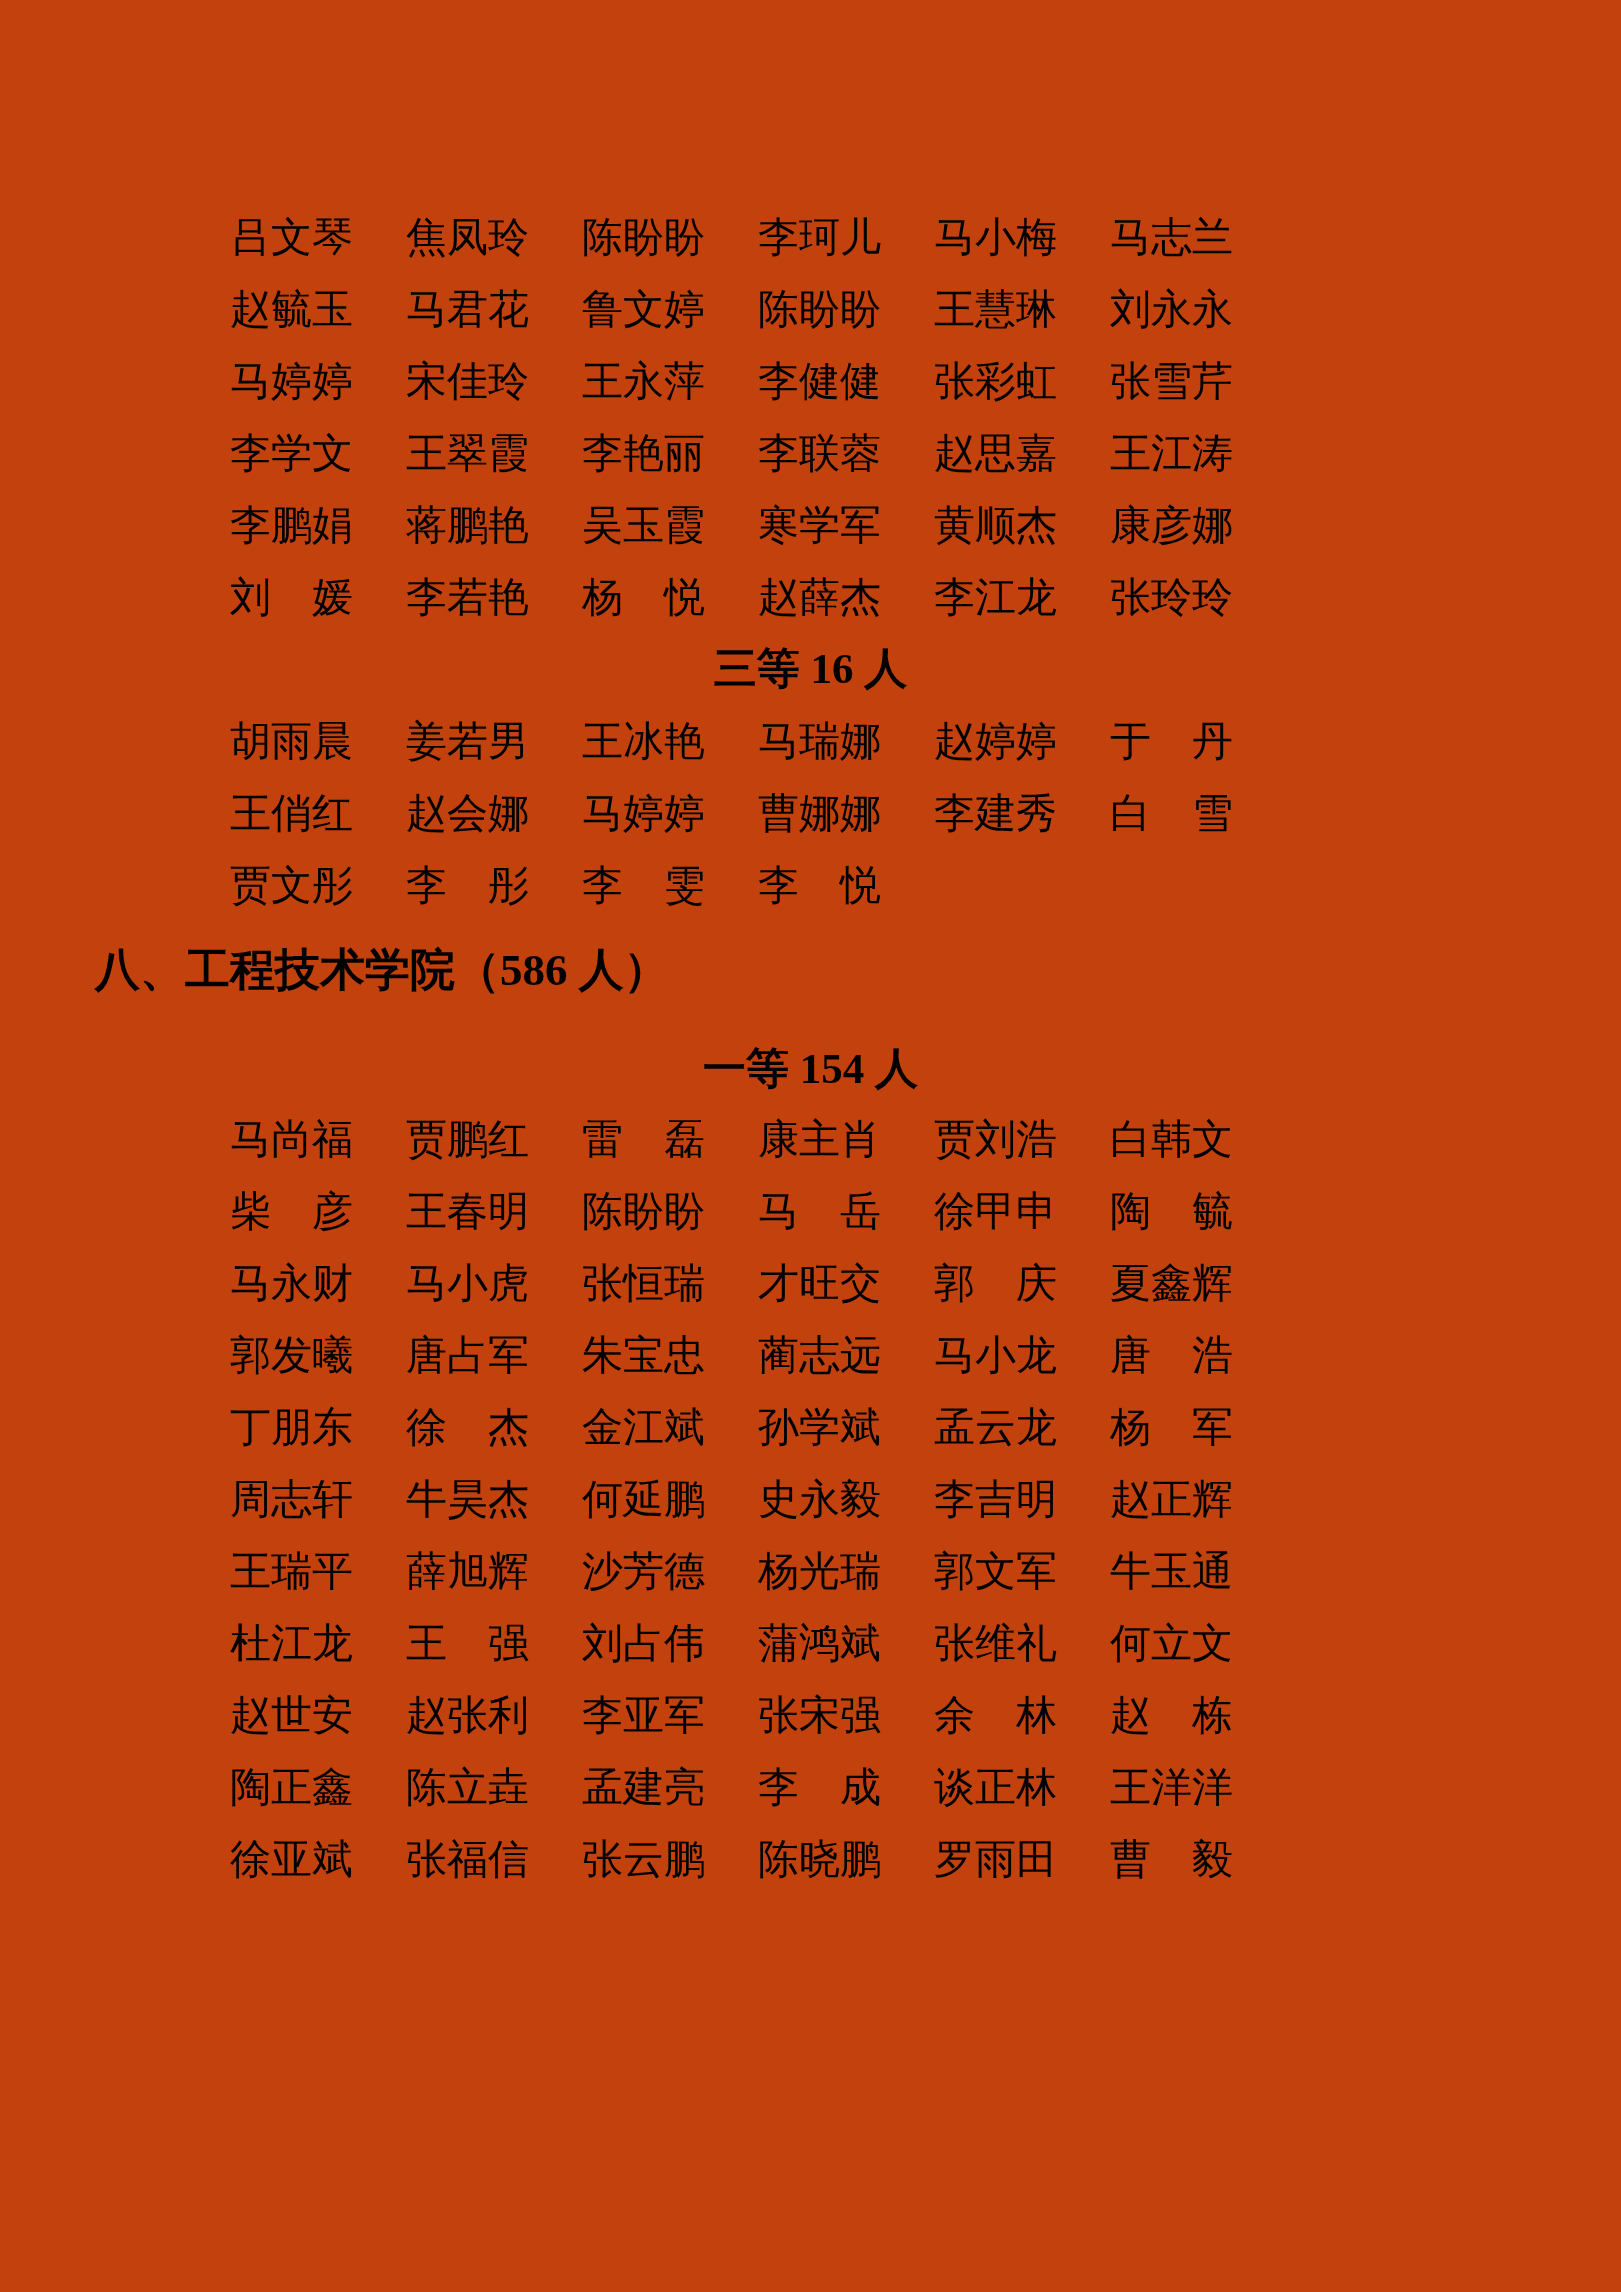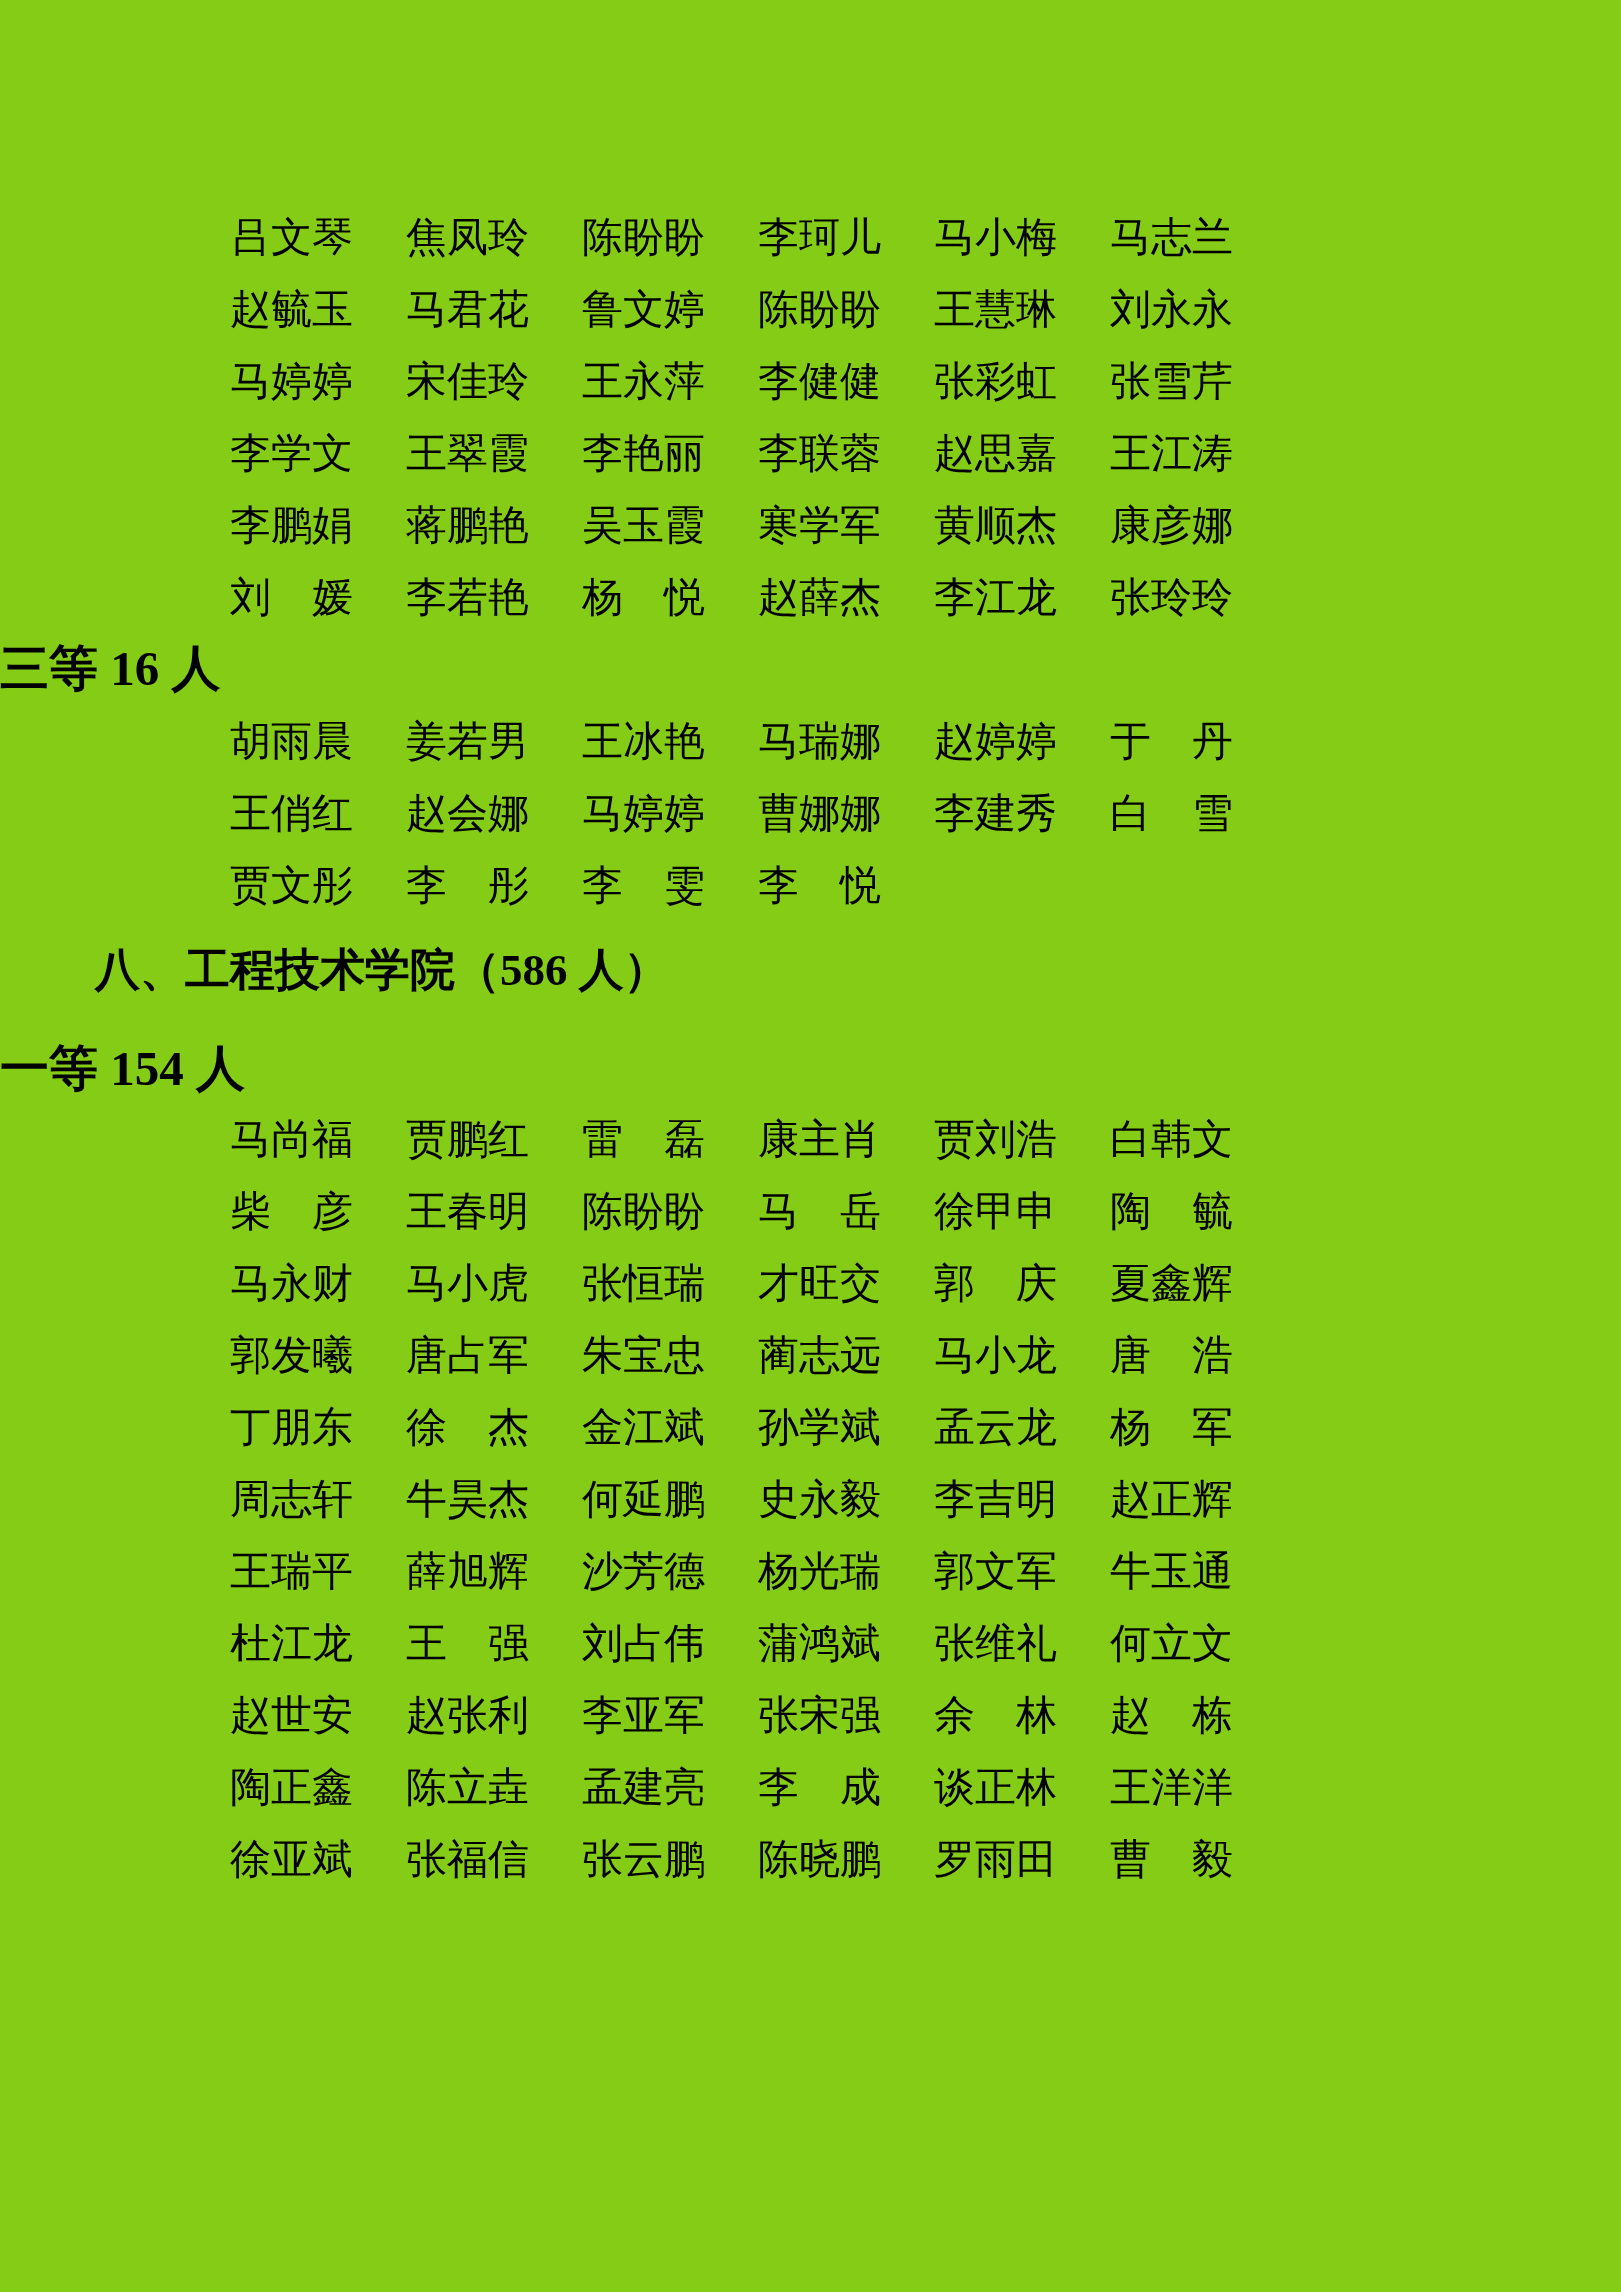--- a/index.html
+++ b/index.html
@@ -4,21 +4,21 @@
 <style>
   html, body {
     margin: 0;
     padding: 0;
     background: #ffffff;
   }
   .page {
     position: relative;
     width: 1621px;
     height: 2293px;
-    background: #84cc16;
+    background: #c2410c;
     color: #000000;
     font-family: "Liberation Serif", "DejaVu Serif", serif;
     overflow: hidden;
   }
   .content {
     padding-top: 201px;
   }
   .name-group {
     padding-left: 230px;
   }
@@ -33,21 +33,22 @@
     margin-right: 53px;
     font-size: 41px;
     letter-spacing: 0;
     text-align: justify;
     vertical-align: top;
   }
   .heading-center {
     width: 100%;
     height: 72px;
     line-height: 72px;
-    font-size: 49px;
+    text-align: center;
+    font-size: 43px;
     font-weight: bold;
   }
   .heading-first {
     height: 69px;
     line-height: 69px;
     margin-top: 14.7px;
   }
   .heading-college {
     height: 98px;
     line-height: 98px;

